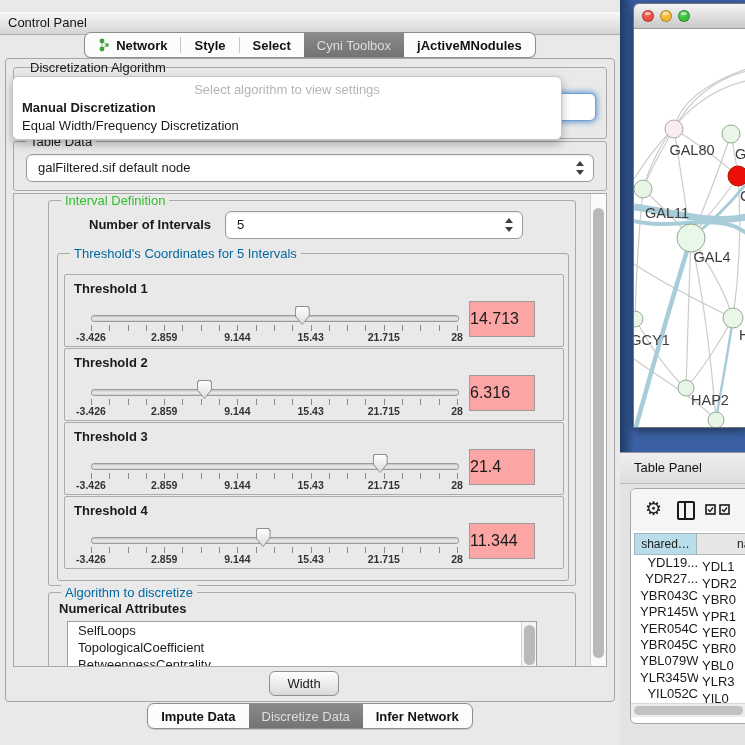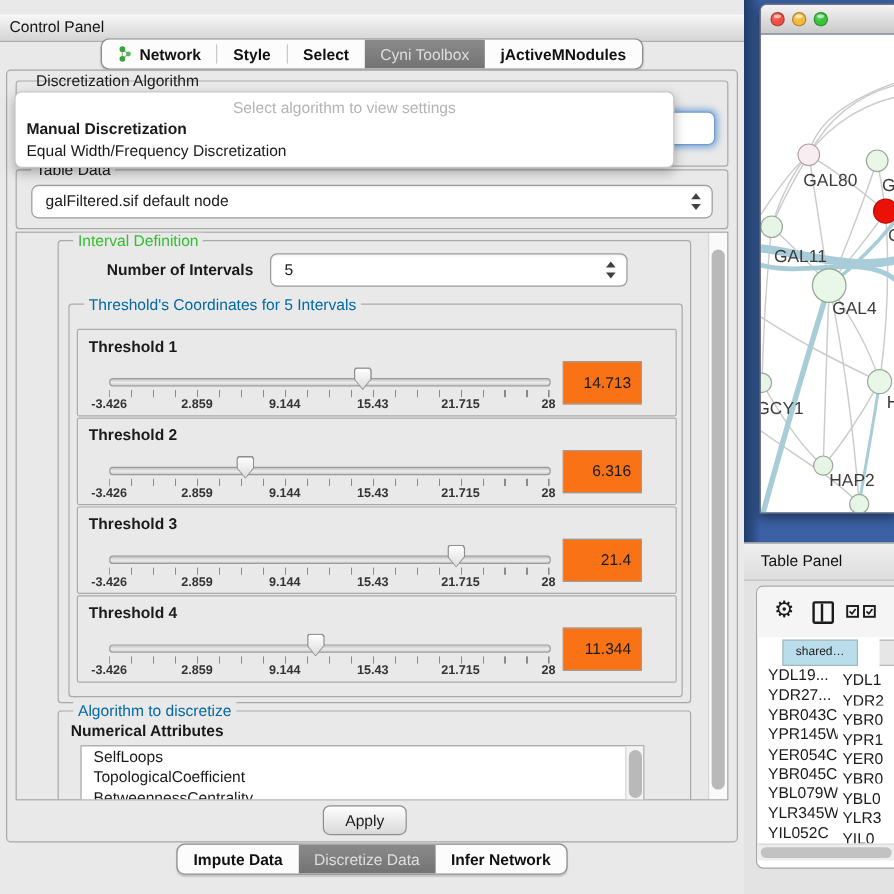--- a/index.html
+++ b/index.html
@@ -45,21 +45,21 @@
   .vthumb{position:absolute;left:2px;width:11px;background:#b9b9b9;border-radius:6px;}
   
   .thr-row{position:absolute;left:6px;width:498px;height:71px;border:1px solid #ababab;border-radius:2px;background:#e9e9e9;}
   .thr-label{position:absolute;left:9px;top:6px;font-weight:bold;}
   .track{position:absolute;left:26px;top:40px;width:366px;height:5px;border:1px solid #9b9b9b;border-radius:3px;background:linear-gradient(#c3c3c3,#ededed 55%,#cfcfcf);}
   .sthumb{position:absolute;top:31px;width:15px;height:19px;clip-path:polygon(10% 0,90% 0,100% 12%,100% 52%,50% 100%,0 52%,0 12%);background:#8f8f8f;}
   .sthumb:after{content:"";position:absolute;left:1px;top:1px;right:1px;bottom:1px;clip-path:polygon(10% 0,90% 0,100% 12%,100% 52%,50% 100%,0 52%,0 12%);background:linear-gradient(#ffffff,#dcdcdc);}
   .ticks{position:absolute;left:26px;top:50px;width:367px;height:6px;background:repeating-linear-gradient(to right,#8a8a8a 0 1px,transparent 1px 18.3px);}
   .tick-labels{position:absolute;left:26px;top:56px;width:366px;height:12px;}
   .tick-labels span{position:absolute;transform:translateX(-50%);font-size:10.5px;font-weight:bold;color:#333;white-space:nowrap;}
-  .valbox{position:absolute;left:404px;top:26px;width:56px;height:34px;background:#f97316;border:1px solid #9b9b9b;line-height:34px;text-align:right;padding-right:8px;font-size:13px;}
+  .valbox{position:absolute;left:404px;top:26px;width:56px;height:34px;background:#fca5a5;border:1px solid #9b9b9b;line-height:34px;text-align:left;padding-right:8px;font-size:16px;}
   
   .attr-list{position:absolute;left:18px;top:28px;width:468px;height:100px;background:#fff;border:1px solid #9e9e9e;}
   .attr-item{padding:2px 0 1px 10px;line-height:14px;}
   .attr-list .vscroll{width:14px;background:#f4f4f4;}
   
   #apply-btn{position:absolute;left:263px;top:612px;width:68px;height:23px;border:1px solid #8f8f8f;border-radius:6px;background:linear-gradient(#ffffff,#d9d9d9);text-align:center;line-height:23px;}
   
   #right-region{position:absolute;left:620px;top:0;width:125px;height:745px;background:#e3e3e3;overflow:hidden;}
   #desktop-blue{position:absolute;left:0;top:0;width:125px;height:452px;background:linear-gradient(to right,#1e3c69 0,#2c4d83 7px,#3b61a4 14px,#3b61a4 100%);}
   #net-window{position:absolute;left:13px;top:3px;width:112px;height:423px;border:1px solid #767676;border-radius:6px 0 0 0;overflow:hidden;box-shadow:0 3px 10px rgba(0,0,0,.45);}
@@ -70,26 +70,26 @@
   
   #tp-bar{position:absolute;left:0;top:452px;width:125px;height:30px;background:linear-gradient(#efefef,#dddddd);border-top:1px solid #96969e;border-bottom:1px solid #bdbdbd;}
   #tp-bar span{position:absolute;left:14px;line-height:30px;color:#111;}
   #tp-box{position:absolute;left:10px;top:488px;width:115px;height:234px;background:#fff;border:1px solid #a5a5a5;border-radius:6px 0 0 6px;overflow:hidden;}
   .tp-toolbar{position:absolute;left:0;top:0;width:100%;height:42px;background:#f5f5f5;}
   .gear{position:absolute;left:14px;top:9px;font-size:19px;color:#1c1c1c;line-height:22px;}
   .splitpane{position:absolute;left:46px;top:12px;width:14px;height:15px;border:2px solid #1a1a1a;border-radius:2px;}
   .splitpane:after{content:"";position:absolute;left:5px;top:0;width:2px;height:15px;background:#1a1a1a;}
   .cbx{position:absolute;top:15px;}
   .thead{position:absolute;left:3px;top:44px;height:22px;display:flex;}
-  .hcell{box-sizing:border-box;border:1px solid #a5b6bf;line-height:20px;text-align:center;font-size:10px;overflow:hidden;white-space:nowrap;margin-left:18px;}
+  .hcell{box-sizing:border-box;border:1px solid #a5b6bf;line-height:20px;text-align:center;font-size:12px;overflow:hidden;white-space:nowrap;}
   .hcell.sel{width:63px;}
   .hcell.c2h{width:80px;border-left:none;background:#e6e6e6;border-color:#b5b5b5;text-align:left;padding-left:40px;}
   .trows{position:absolute;left:3px;top:66px;width:112px;height:148px;overflow:hidden;}
   .trow{height:16.4px;line-height:16.4px;white-space:nowrap;overflow:hidden;}
-  .trow .c1{display:inline-block;width:58px;padding-left:6px;overflow:hidden;}
+  .trow .c1{display:inline-block;width:58px;padding-left:6px;overflow:hidden;text-align:right;}
   .trow .c2{display:inline-block;padding-left:4px;}
   .hscroll{position:absolute;left:0;top:214px;width:115px;height:13px;background:#ededed;border-top:1px solid #d8d8d8;}
   .hthumb{position:absolute;left:3px;top:2px;width:109px;height:9px;background:#c2c2c2;border-radius:5px;}
   .bold{font-weight:bold;}
   svg{display:block;}
 </style>
 </head>
 <body>
 
 <div id="left-panel">
@@ -237,21 +237,21 @@
             <div class="attr-item">TopologicalCoefficient</div>
             <div class="attr-item">BetweennessCentrality</div>
           </div>
       </div>
 
       <div class="vscroll">
           <div class="vthumb" style="top:14px;height:450px;"></div>
         </div>
     </div>
 
-    <div id="apply-btn">Apply</div>
+    <div id="apply-btn">Width</div>
   </div>
 
   <div id="algo-popup">
     <div class="prompt">Select algorithm to view settings</div>
     <div class="pitem b">Manual Discretization</div>
     <div class="pitem n">Equal Width/Frequency Discretization</div>
   </div>
 
   <div class="pill-wrap" id="bottom-tabs">
     <div class="tab-pill">

